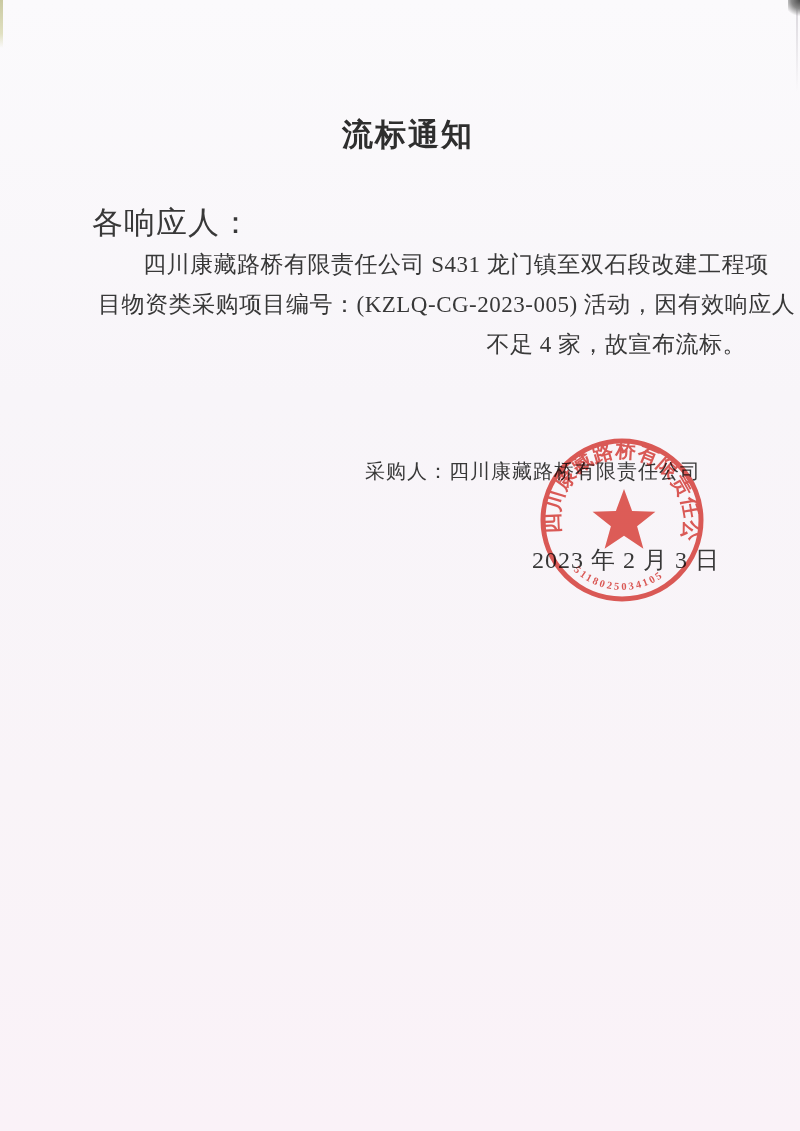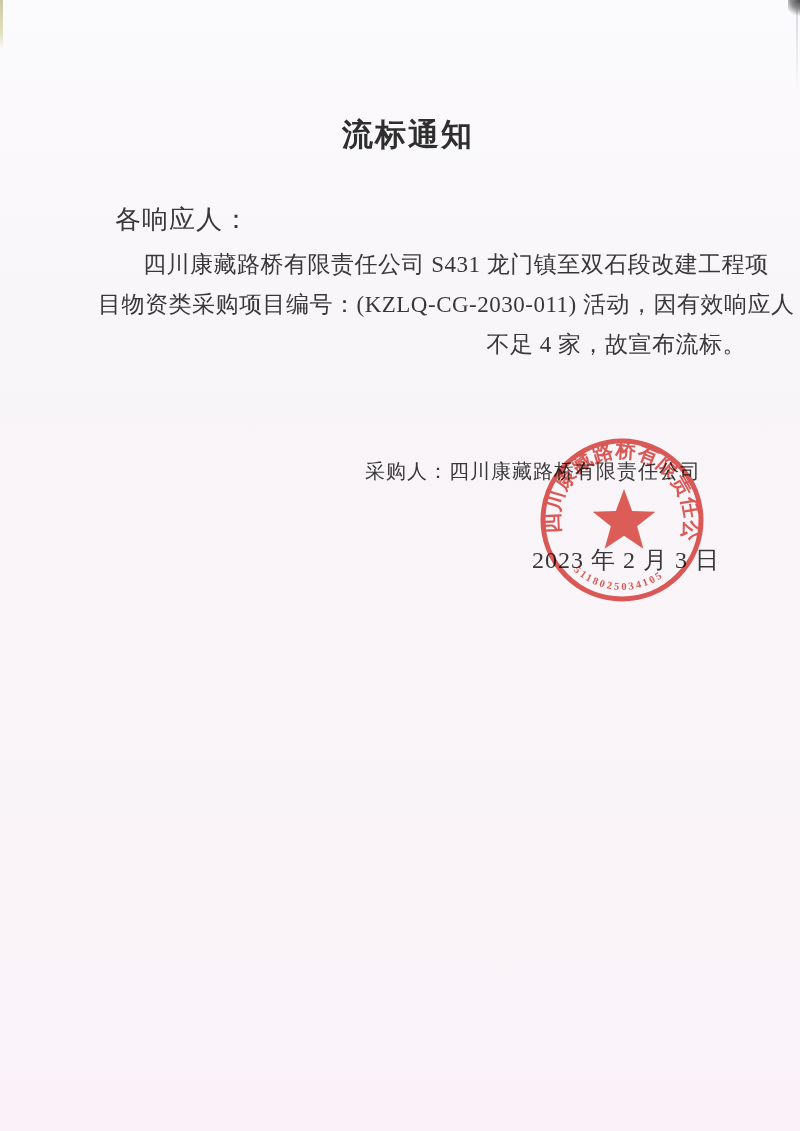--- a/index.html
+++ b/index.html
@@ -13,22 +13,22 @@
     overflow:hidden;
   }
   .doc-title{
     position:absolute;left:0;right:0;top:114px;
     margin:0;text-align:center;
     transform:translateX(8px);
     font-size:31px;font-weight:bold;color:#2e2e2e;
     letter-spacing:2px;
   }
   .salutation{
-    position:absolute;left:115px;top:202px;
-    font-size:26px;color:#383838;letter-spacing:1px;
+    position:absolute;left:92px;top:202px;
+    font-size:31px;color:#383838;letter-spacing:1px;
   }
   .body-block{
     position:absolute;left:98px;top:245px;width:648px;
     font-size:23px;line-height:40px;color:#383838;
   }
   .body-line{white-space:nowrap;letter-spacing:0.5px;text-align:right;}
   .body-line.first{text-indent:45px;}
   .buyer-line{
     position:absolute;left:365px;top:458px;
     font-size:20px;color:#383838;letter-spacing:1px;
@@ -67,21 +67,21 @@
   <div class="edge-left"></div>
   <div class="edge-right-line"></div>
   <div class="corner-smudge"></div>
 
   <h1 class="doc-title">流标通知</h1>
 
   <div class="salutation">各响应人：</div>
 
   <div class="body-block">
     <div class="body-line first">四川康藏路桥有限责任公司 S431 龙门镇至双石段改建工程项</div>
-    <div class="body-line">目物资类采购项目编号：(KZLQ-CG-2030-011) 活动，因有效响应人</div>
+    <div class="body-line">目物资类采购项目编号：(KZLQ-CG-2023-005) 活动，因有效响应人</div>
     <div class="body-line">不足 4 家，故宣布流标。</div>
   </div>
 
   <div class="buyer-line">采购人：四川康藏路桥有限责任公司</div>
 
   <div class="date-line">2023 年 2 月 3 日</div>
 
   <svg class="stamp" viewBox="-90 -90 180 180" xmlns="http://www.w3.org/2000/svg">
     <defs>
       <path id="seal-arc-top" d="M -61.6,13.1 A 63,63 0 1 1 56.1,28.6" fill="none"></path>

